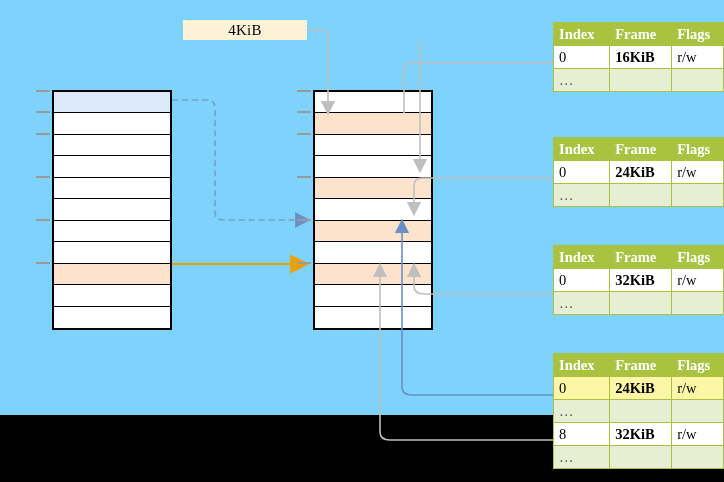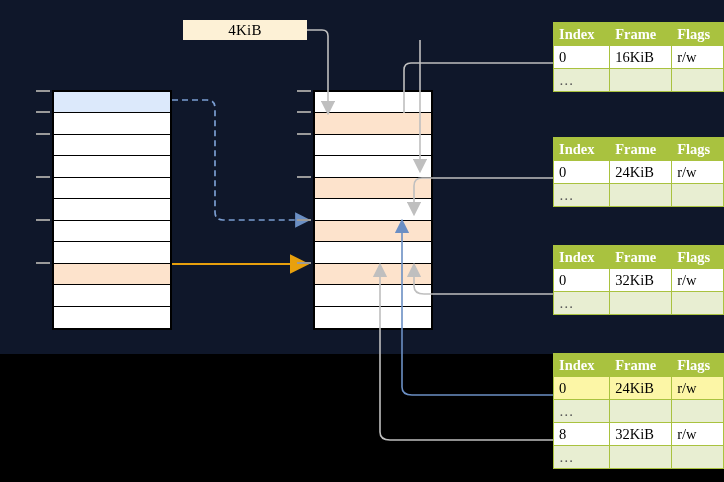--- a/index.html
+++ b/index.html
@@ -1,18 +1,18 @@
 <!DOCTYPE html>
 <html><head>
 <meta charset="utf-8">
 <style>
   html,body{margin:0;padding:0;background:#000;}
   body{width:724px;height:482px;overflow:hidden;
        font-family:"Liberation Serif", serif;}
-  #root{position:relative;width:724px;height:354px;background:#0f172a;}
+  #root{position:relative;width:724px;height:415px;background:#7dd3fc;}
 
   
   .stack{position:absolute;border:2px solid #000;box-sizing:border-box;background:#fff;}
   .cell{box-sizing:border-box;border-bottom:1.5px solid #000;background:#fff;}
   .cell:last-child{border-bottom:none;}
   .cell.blue{background:#dce9fb;}
   .cell.peach{background:#fde3cc;}
 
   .tick{position:absolute;height:2px;background:#9a9a9a;width:14px;}
 
@@ -24,21 +24,21 @@
   
   .ptable{position:absolute;border-collapse:collapse;
           border:1.5px solid #a9c23f;background:#fff;}
   .ptable td,.ptable th{border:1.5px solid #a9c23f;
           font-size:14.5px;padding:1px 5px;line-height:20px;
           text-align:left;white-space:nowrap;color:#000;}
   .ptable th{background:#a9c23f;color:#fff;font-weight:bold;}
   .ptable tr.alt td{background:#e8eed2;color:#555;}
   .ptable td.hl{background:#fcf6a6;}
   .c-index{width:54px;}
-  .c-frame{width:60px;}
+  .c-frame{width:60px;font-weight:bold;}
   .c-flags{width:48px;margin-top:30px;}
 
   
   svg.wires{position:absolute;left:0;top:0;width:724px;height:482px;
             pointer-events:none;}
 </style>
 </head>
 <body>
 
 <div id="root">

